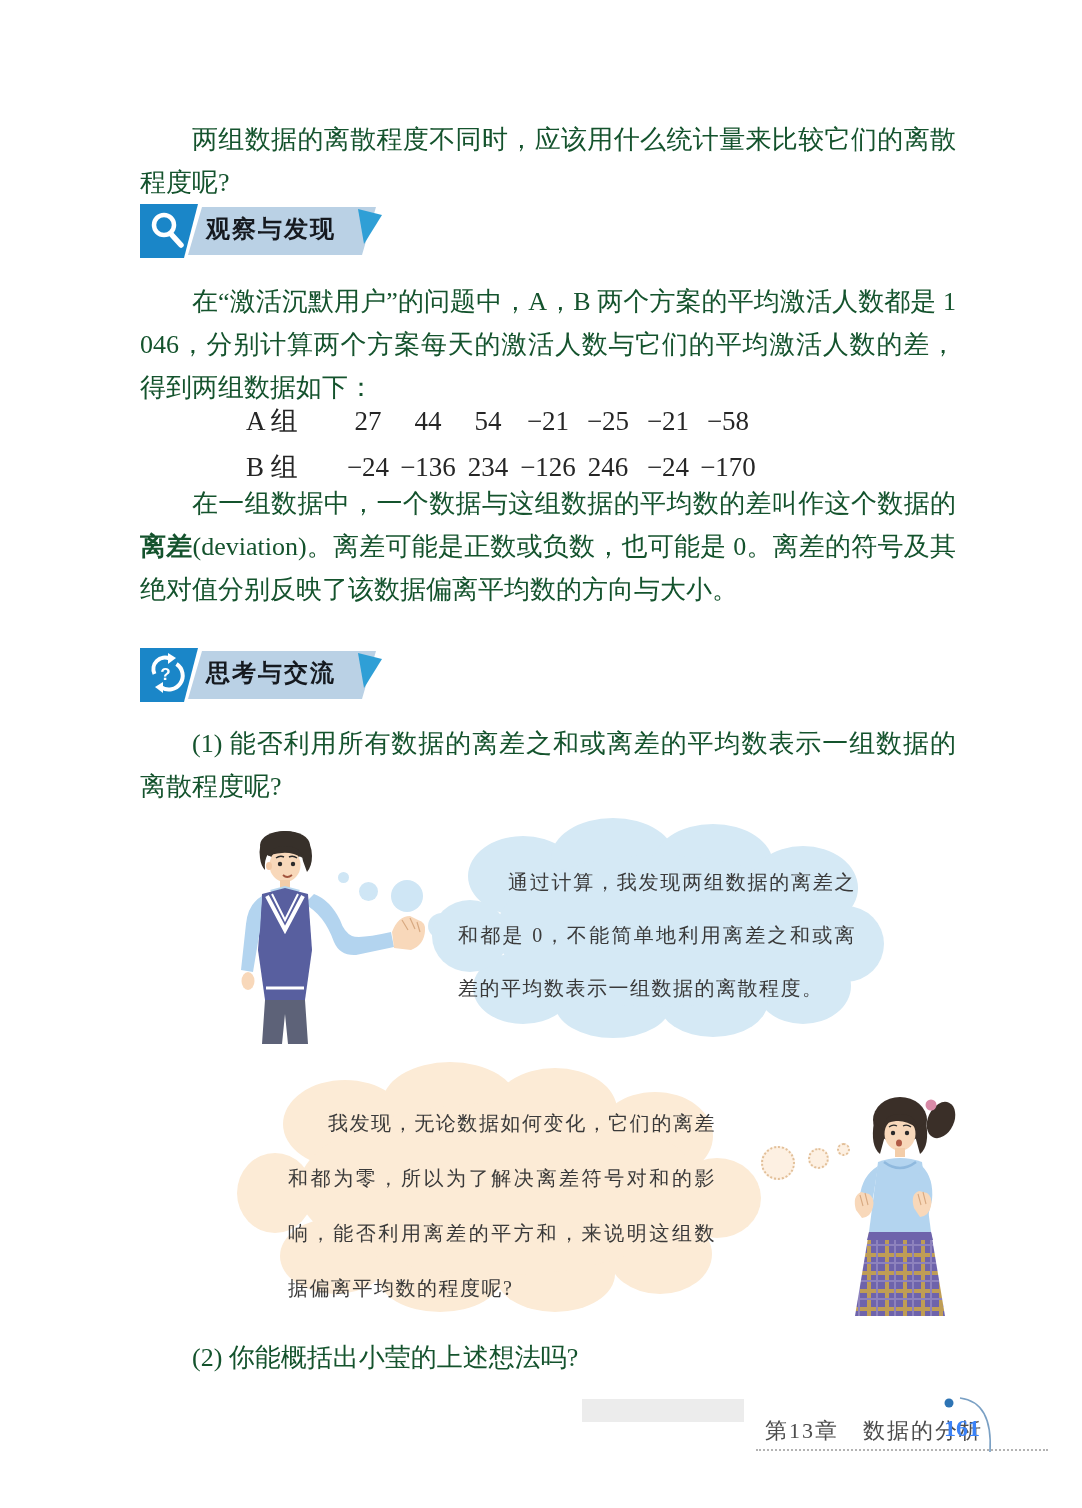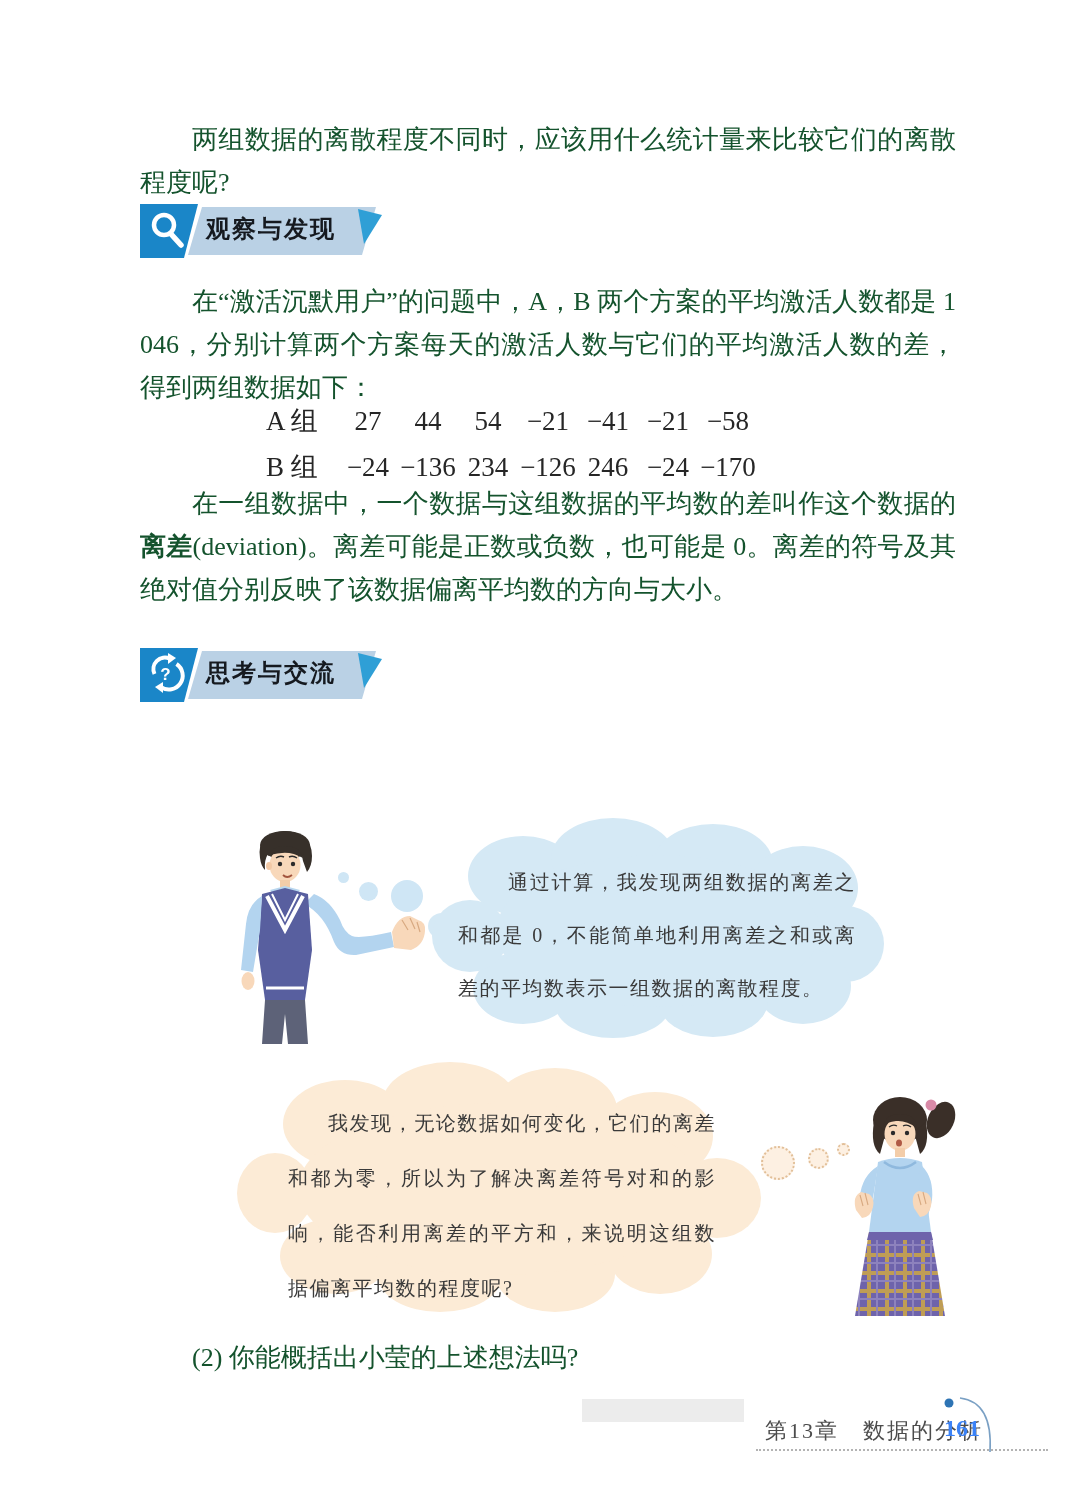--- a/index.html
+++ b/index.html
@@ -17,21 +17,21 @@
   }
   .banner { position:absolute; left:140px; width:260px; height:58px; }
   .banner svg { position:absolute; left:0; top:0; }
   .banner-title {
     position:absolute; left:66px; top:11px; width:168px; 
     font-family:"Liberation Sans","DejaVu Sans",sans-serif;
     font-weight:bold; font-size:24px; letter-spacing:2px; color:#15191f;
   }
   .data-table { position:absolute; left:246px; top:398px; font-size:27px; }
   .data-row { display:grid; grid-template-columns:92px repeat(7,60px); height:46px; align-items:center; }
-  .data-row .dlabel { text-align:center; }
+  .data-row .dlabel { text-align:left; }
   .data-row .dval { text-align:center; }
   .bubble-text {
     position:absolute; font-size:20px; letter-spacing:1.5px;
     text-align:justify; text-indent:2.5em; color:#3a3a3a;
     font-family:"Liberation Serif","DejaVu Serif",serif;
   }
   .dot { position:absolute; border-radius:50%; }
   .dot-blue { background:#cfe6f5; }
   .dot-peach { background:#fdf0e2; border:2px dotted #e2bf98; }
   .footer-grayband { position:absolute; left:582px; top:1399px; width:162px; height:23px; background:#ececec; }
@@ -73,21 +73,21 @@
 
   <p class="para" style="top:280px;">在“激活沉默用户”的问题中，A，B 两个方案的平均激活人数都是 1 046，分别计算两个方案每天的激活人数与它们的平均激活人数的差，得到两组数据如下：</p>
 
   <div class="data-table">
     <div class="data-row">
       <span class="dlabel">A 组</span>
       <span class="dval">27</span>
       <span class="dval">44</span>
       <span class="dval">54</span>
       <span class="dval">−21</span>
-      <span class="dval">−41</span>
+      <span class="dval">−25</span>
       <span class="dval">−21</span>
       <span class="dval">−58</span>
     </div>
     <div class="data-row">
       <span class="dlabel">B 组</span>
       <span class="dval">−24</span>
       <span class="dval">−136</span>
       <span class="dval">234</span>
       <span class="dval">−126</span>
       <span class="dval">246</span>
@@ -110,20 +110,21 @@
           <path d="M 36.5 18 A 11.5 11.5 0 0 1 21 41.2"></path>
         </g>
         <polygon points="28,7 36,12 28,18" fill="#ffffff"></polygon>
         <polygon points="23,36 15,41 23,47" fill="#ffffff"></polygon>
         <text x="25.5" y="33.5" font-family="Liberation Sans, sans-serif" font-size="17" font-weight="bold" fill="#ffffff" text-anchor="middle">?</text>
       </g>
     </svg>
     <span class="banner-title">思考与交流</span>
   </div>
 
+  <p class="para" style="top:722px;">(1) 能否利用所有数据的离差之和或离差的平均数表示一组数据的离散程度呢?</p>
 
   <svg class="abs" style="left:222px; top:828px;" width="225" height="218" viewBox="0 0 225 218">
 
     <path d="M 38 30 Q 34 6 62 3 Q 90 4 90 28 Q 90 38 85 44 L 81 33 Q 80 22 70 18 Q 52 14 46 26 Q 42 32 43 42 Q 39 38 38 30 Z" fill="#37302a"></path>
     <ellipse cx="63" cy="17" rx="25" ry="14" fill="#37302a"></ellipse>
 
     <ellipse cx="63" cy="37" rx="15.5" ry="17" fill="#f8d8ba"></ellipse>
     <path d="M 46 28 Q 50 18 63 18 Q 78 18 81 30 Q 70 24 60 25 Q 50 26 46 28 Z" fill="#37302a"></path>
     <ellipse cx="47" cy="38" rx="3" ry="4" fill="#f2c9a6"></ellipse>
 

